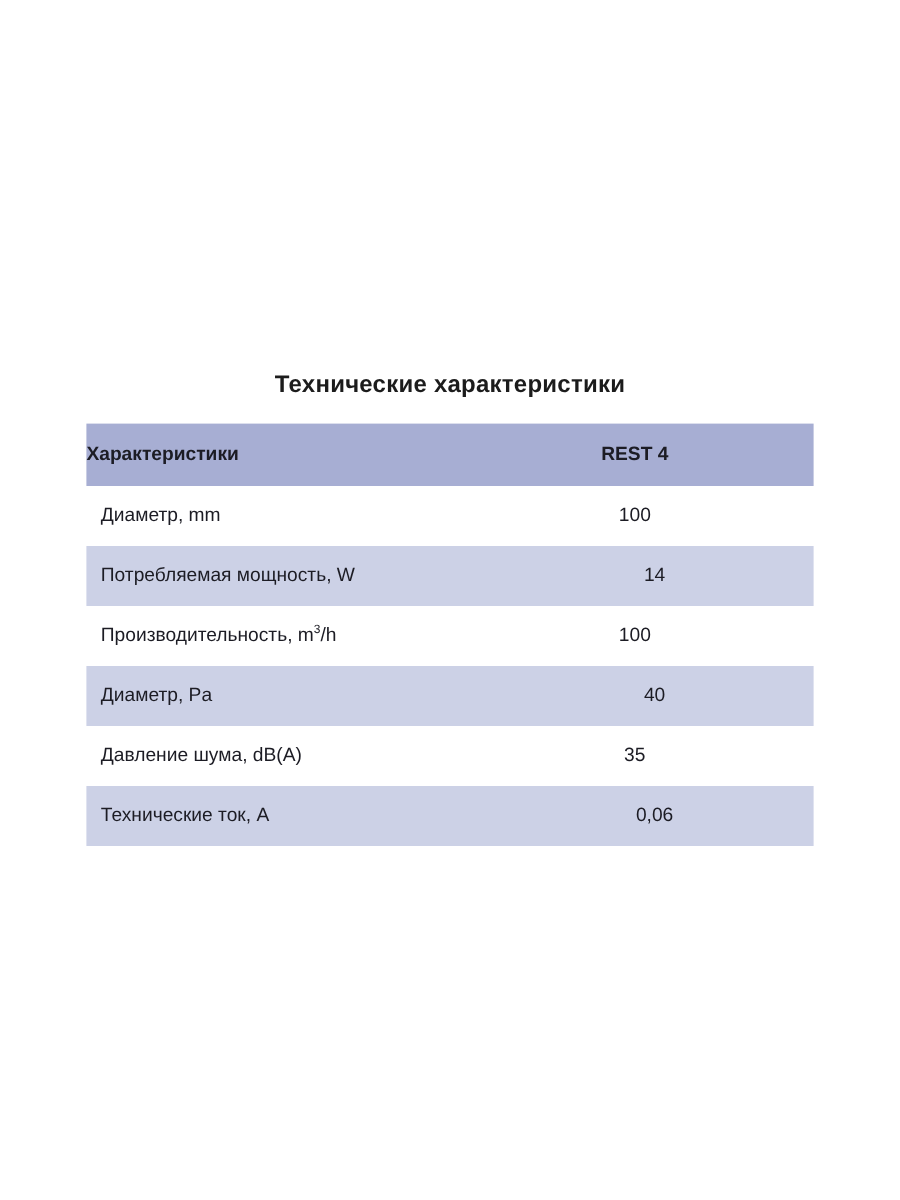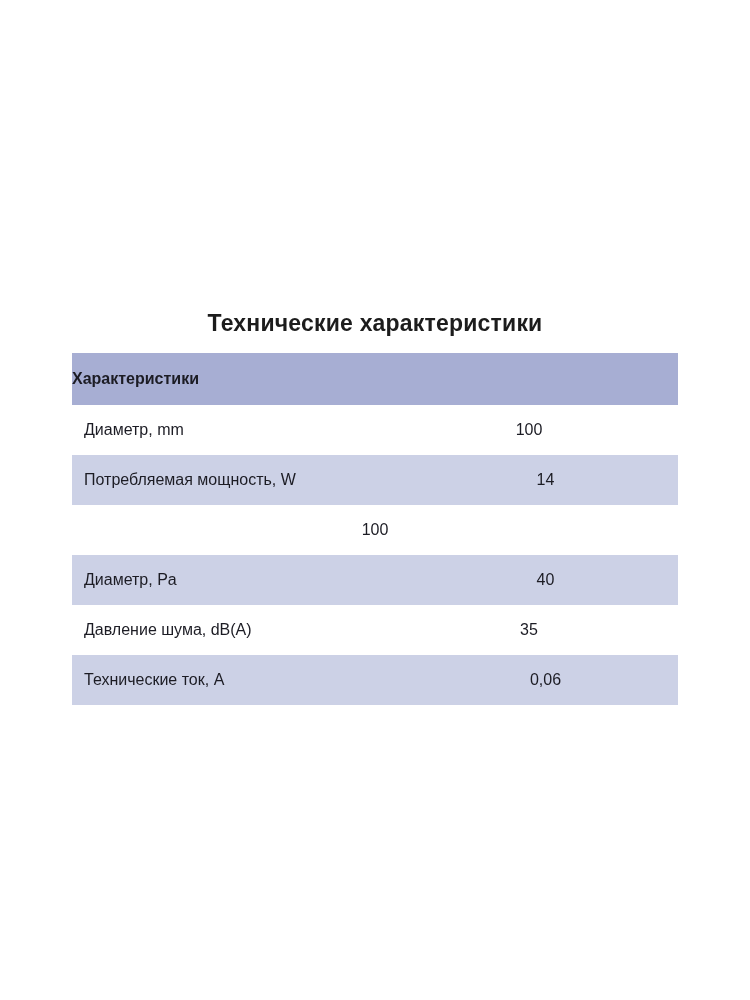--- a/index.html
+++ b/index.html
@@ -16,21 +16,21 @@
     color: #1c1c24;
     overflow: hidden;
   }
   .title {
     position: absolute;
     top: 310px;
     left: 0;
     width: 100%;
     margin: 0;
     text-align: center;
-    font-size: 23px;
+    font-size: 20px;
     font-weight: 700;
     color: #1c1c1c;
     letter-spacing: 0.2px;
   }
   .spec-table {
     position: absolute;
     left: 72px;
     top: 353px;
     width: 606px;
   }
@@ -74,31 +74,33 @@
 </style>
 </head>
 <body>
 
 <div class="page">
   <h1 class="title">Технические характеристики</h1>
 
   <div class="spec-table">
     <div class="row header">
       <div class="cell label">Характеристики</div>
+      <div class="cell value">REST 4</div>
     </div>
     <div id="rows">
         <div class="row">
           <div class="cell label">Диаметр, mm</div>
           <div class="cell value">100</div>
         </div>
         <div class="row stripe">
           <div class="cell label">Потребляемая мощность, W</div>
           <div class="cell value">14</div>
         </div>
         <div class="row">
+          <div class="cell label">Производительность, m<sup>3</sup>/h</div>
           <div class="cell value">100</div>
         </div>
         <div class="row stripe">
           <div class="cell label">Диаметр, Pa</div>
           <div class="cell value">40</div>
         </div>
         <div class="row">
           <div class="cell label">Давление шума, dB(A)</div>
           <div class="cell value">35</div>
         </div>

